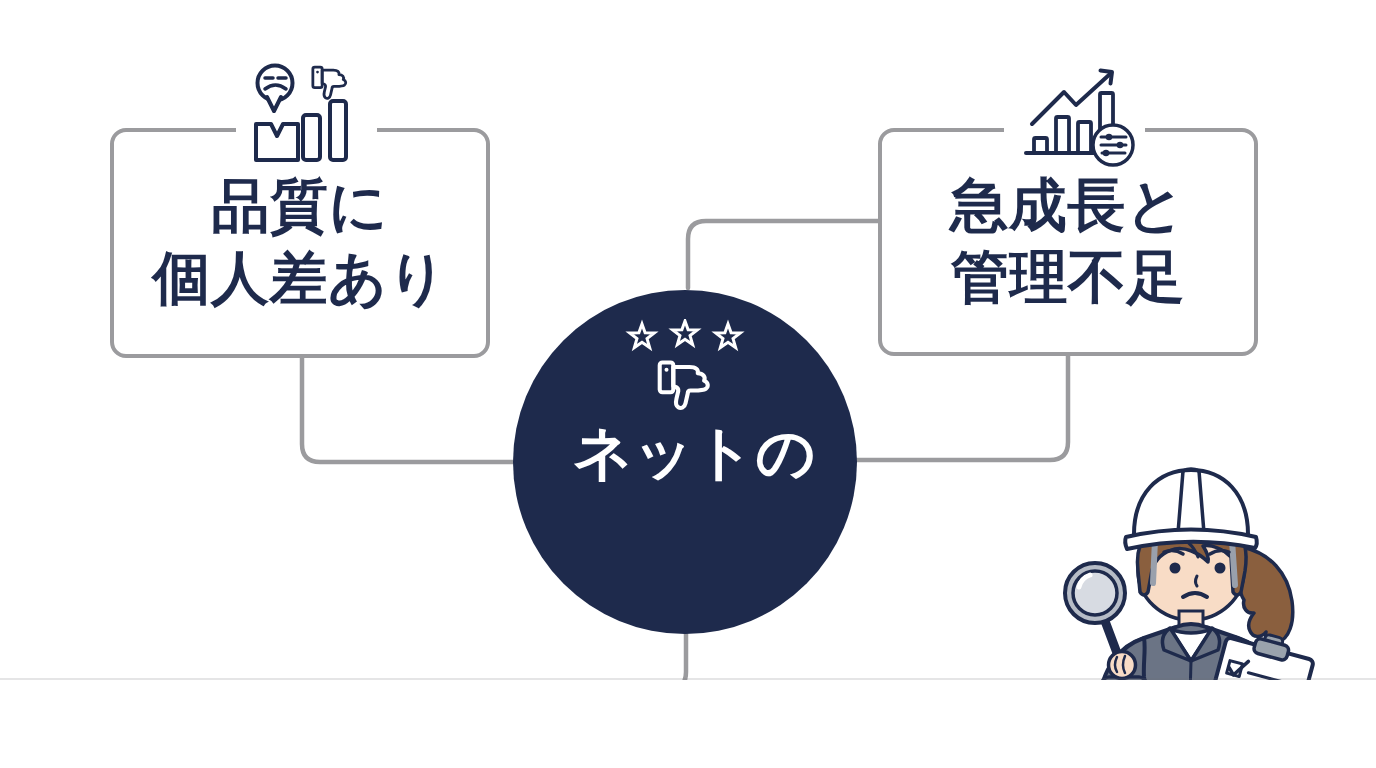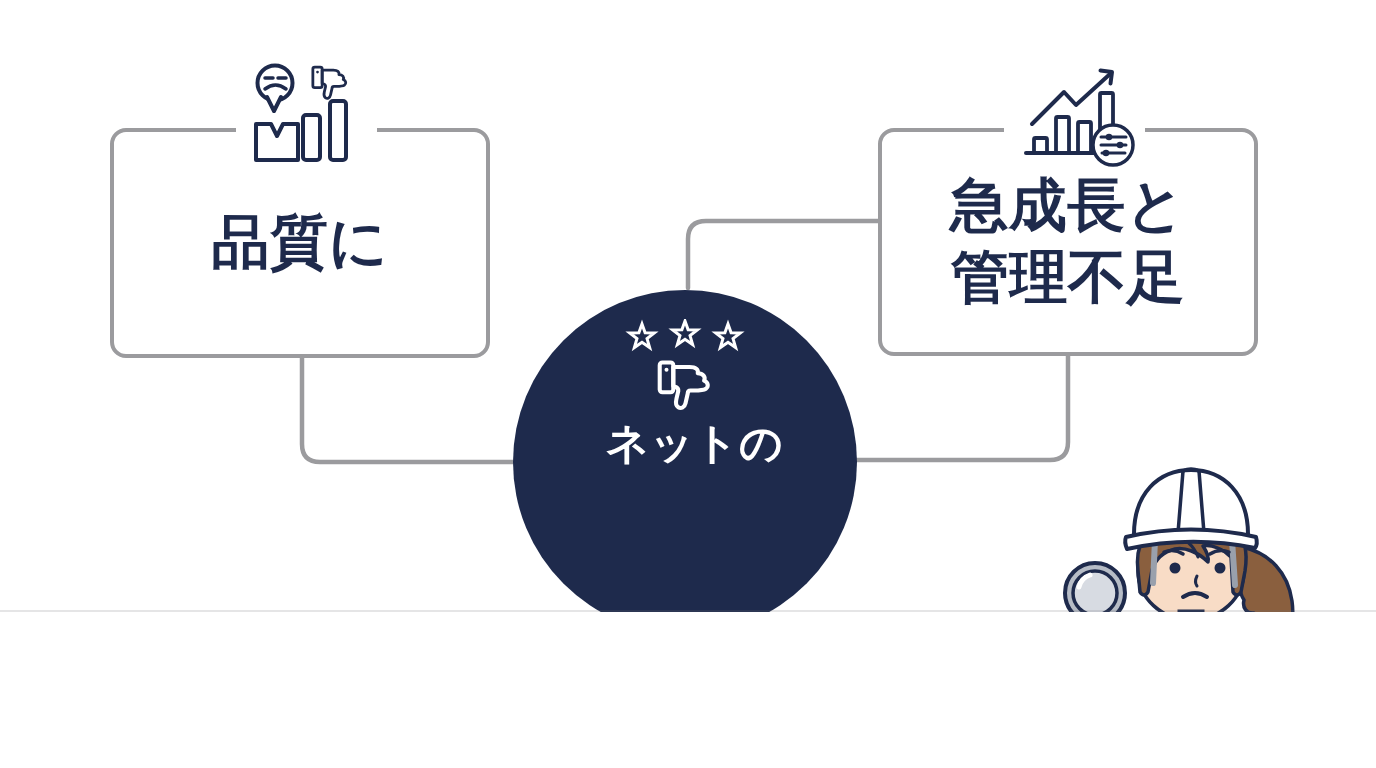--- a/index.html
+++ b/index.html
@@ -1,28 +1,28 @@
 <!DOCTYPE html>
 <html><head>
 <meta charset="utf-8">
 <style>
   html,body{margin:0;padding:0;background:#fff;}
-  #stage{position:relative;width:1376px;height:612px;background:#ffffff;overflow:hidden;
+  #stage{position:relative;width:1376px;height:680px;background:#ffffff;overflow:hidden;
          font-family:"DejaVu Sans","Liberation Sans",sans-serif;}
   svg{display:block;}
   .abs{position:absolute;}
   #connectors{left:0;top:0;}
   .card{position:absolute;width:380px;box-sizing:border-box;border:4.5px solid #9b9b9e;
         border-radius:16px;background:#ffffff;display:flex;align-items:center;justify-content:center;}
   .card .gap{position:absolute;top:-6px;left:122px;width:141px;height:9px;background:#ffffff;}
   .card-label{font-weight:bold;color:#1e2a4c;font-size:58px;line-height:1.24;
               text-align:center;letter-spacing:0.5px;white-space:nowrap;}
   #center-circle{position:absolute;left:513px;top:290px;width:344px;height:344px;border-radius:50%;
                  background:#1e2a4c;display:flex;flex-direction:column;align-items:center;}
-  .circle-label{font-weight:bold;color:#ffffff;font-size:43px;line-height:1.2;text-align:center;
+  .circle-label{font-weight:bold;color:#ffffff;font-size:59px;line-height:1.2;text-align:center;
                 letter-spacing:0.5px;white-space:nowrap;margin-left:19px;}
   #bottom-edge{position:absolute;left:0;bottom:0;width:100%;height:2px;background:rgba(110,110,115,0.18);}
 </style>
 </head>
 <body>
 
 <div id="stage">
 
   <svg width="0" height="0" style="position:absolute" aria-hidden="true">
     <defs>
@@ -47,20 +47,21 @@
       <path d="M688 288 L688 239 Q688 221 706 221 L878 221"></path>
       <path d="M1068 356 L1068 442 Q1068 460 1050 460 L856 460"></path>
       <path d="M78 690 L668 690 Q686 690 686 672 L686 632"></path>
     </g>
   </svg>
 
   <div class="card" style="left:110px;top:128px;height:230px;">
     <div class="gap"></div>
     <div class="card-label">
       <div>品質に</div>
+      <div>個人差あり</div>
     </div>
   </div>
 
   <div class="card" style="left:878px;top:128px;height:228px;">
     <div class="gap"></div>
     <div class="card-label">
       <div>急成長と</div>
       <div>管理不足</div>
     </div>
   </div>

